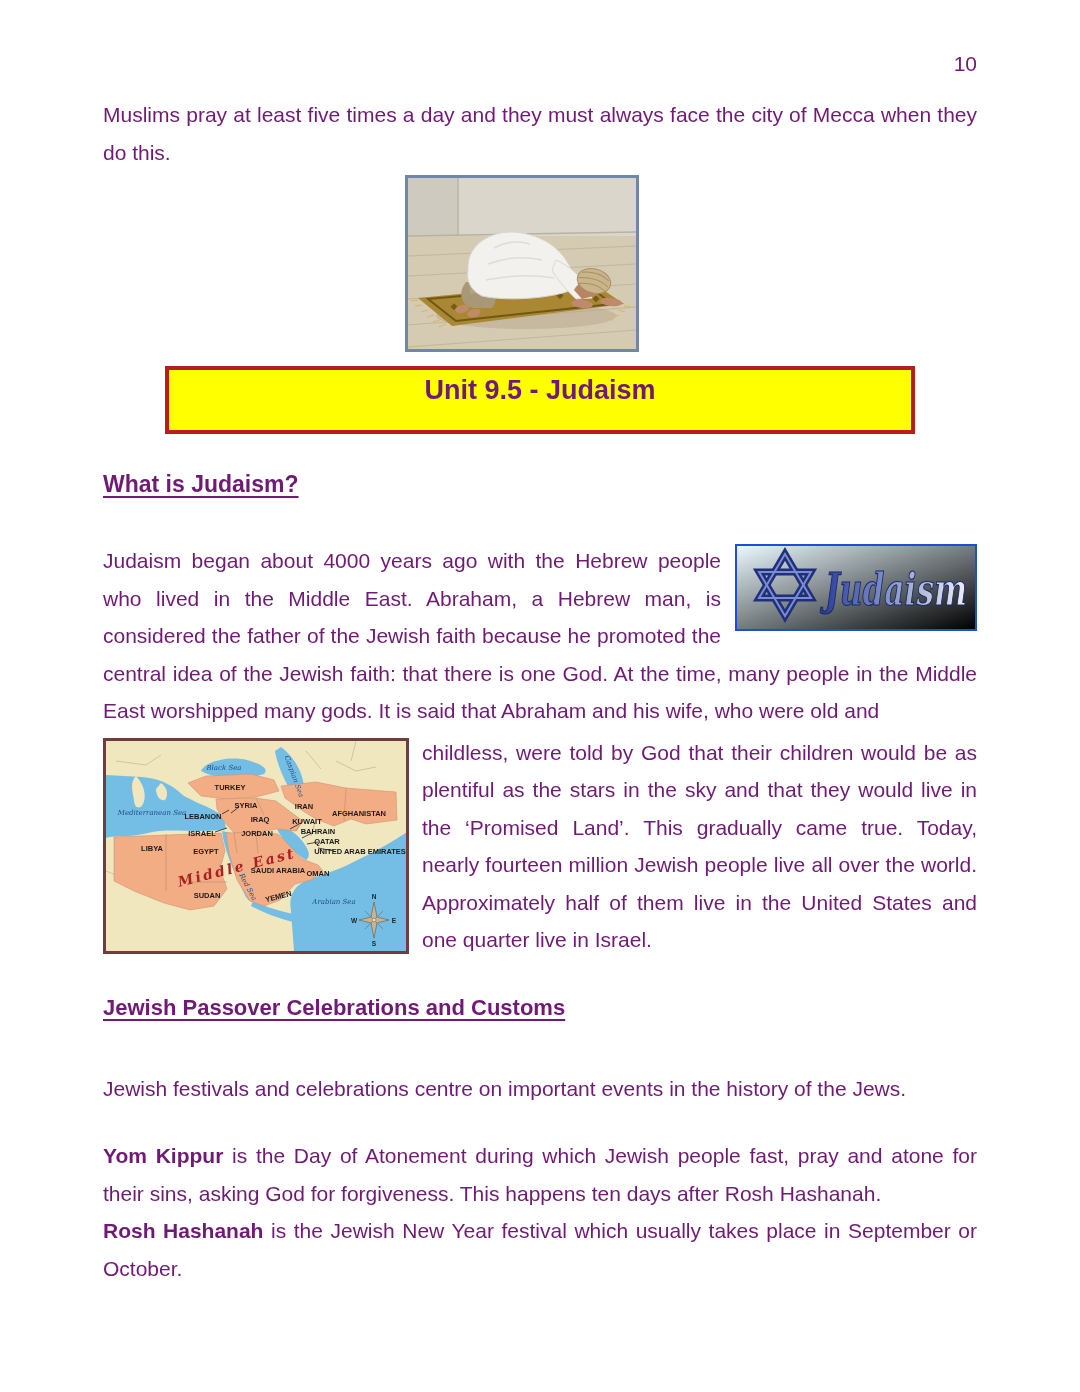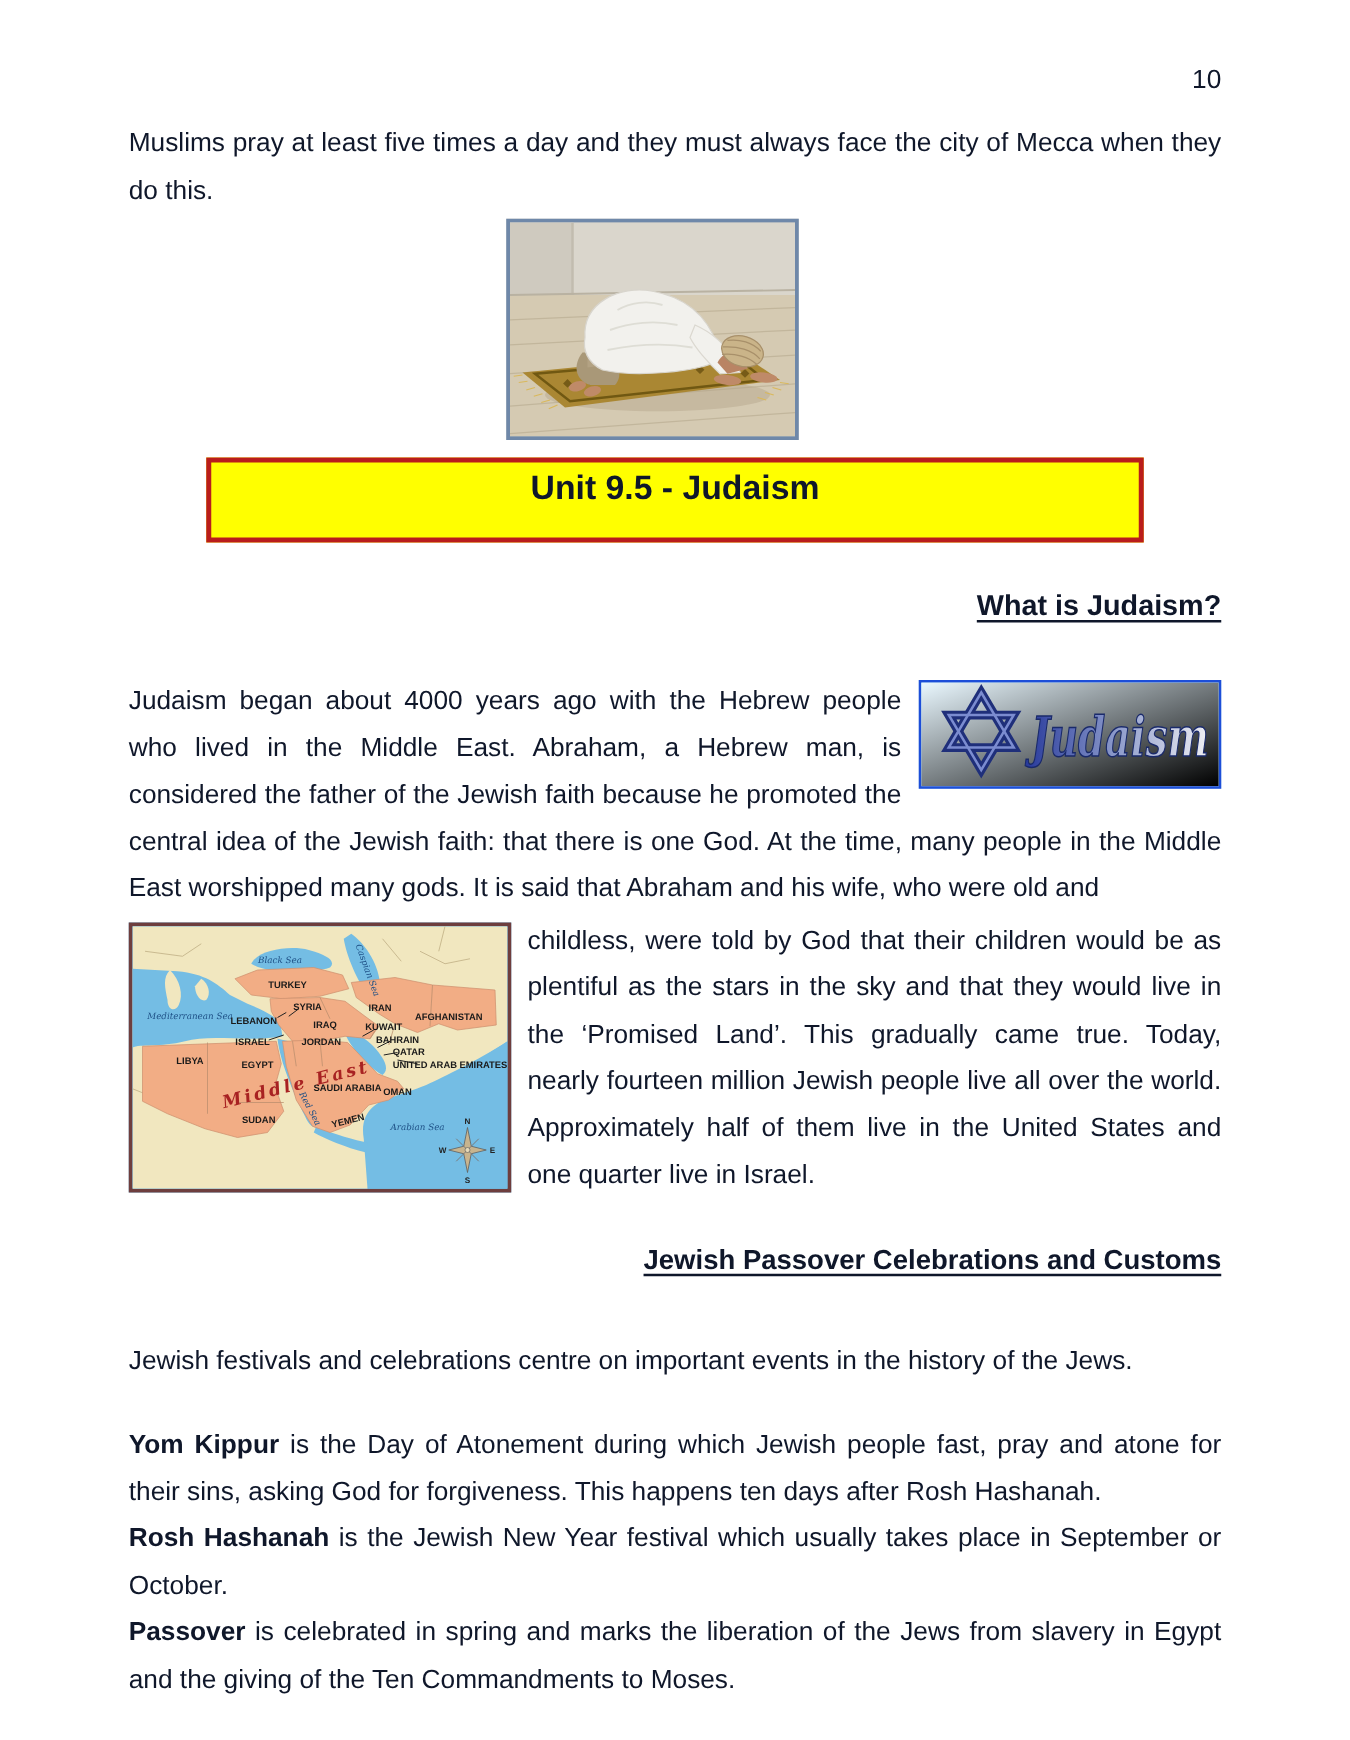--- a/index.html
+++ b/index.html
@@ -1,35 +1,35 @@
 <!DOCTYPE html>
 <html><head>
 <meta charset="utf-8">
 <style>
   html,body{margin:0;padding:0;background:#e8e8e8;}
   .page{
     position:relative;width:1080px;height:1392px;background:#ffffff;
-    font-family:"Liberation Sans",sans-serif;color:#0f172a;overflow:hidden;
+    font-family:"Liberation Sans",sans-serif;color:#701a75;overflow:hidden;
     margin:0 auto;
   }
   .content{padding:96px 103px 0 103px;}
   .page-num{position:absolute;top:52px;right:103px;font-size:21px;line-height:24px;}
   p{margin:0;font-size:21px;line-height:37.5px;text-align:justify;}
   .photo-wrap{
     width:228px;height:171px;margin:4px 0 0 302px;
     border:3px solid #6f88a9;box-shadow:inset 0 0 0 2px #ffffff;
     background:#dad6cc;
   }
   .photo-wrap svg{display:block;}
   .banner{
     margin:14px 62px 0 62px;height:55px;background:#ffff00;border:4px solid #b91c1c;
     text-align:center;font-weight:bold;font-size:27px;line-height:30px;padding-top:5px;
   }
   .h-center{
-    text-align:right;font-weight:bold;font-size:23px;line-height:28px;
+    text-align:left;font-weight:bold;font-size:23px;line-height:28px;
     text-decoration:underline;text-decoration-thickness:2px;text-underline-offset:4px;
   }
   .h-what{margin:36px 0 0 0;}
   .h-celeb{margin:34px 0 0 0;font-size:22px;}
   .para-a{margin-top:44px;}
   .logo-float{
     float:right;width:238px;height:83px;margin:2px 0 14px 14px;
     border:2px solid #1d4ed8;background:#bfe4f6;
   }
   .logo-float svg{display:block;}
@@ -233,16 +233,15 @@
       </span><span>childless, were told by God that their children would be as plentiful as the stars in the sky and that they would live in the ‘Promised Land’. This gradually came true. Today, nearly fourteen million Jewish people live all over the world. Approximately half of them live in the United States and one quarter live in Israel.</span>
     </p>
 
     <div class="h-center h-celeb">Jewish Passover Celebrations and Customs</div>
 
     <p class="p-festintro">Jewish festivals and celebrations centre on important events in the history of the Jews.</p>
 
     <div class="festivals">
       <p class="fest"><b>Yom Kippur</b><span> is the Day of Atonement during which Jewish people fast, pray and atone for their sins, asking God for forgiveness. This happens ten days after Rosh Hashanah.</span></p>
       <p class="fest"><b>Rosh Hashanah</b><span> is the Jewish New Year festival which usually takes place in September or October.</span></p>
-      <p class="fest"><b>Passover</b><span> is celebrated in spring and marks the liberation of the Jews from slavery in Egypt and the giving of the Ten Commandments to Moses.</span></p>
     </div>
   </div>
 </div>
 
 </body></html>

